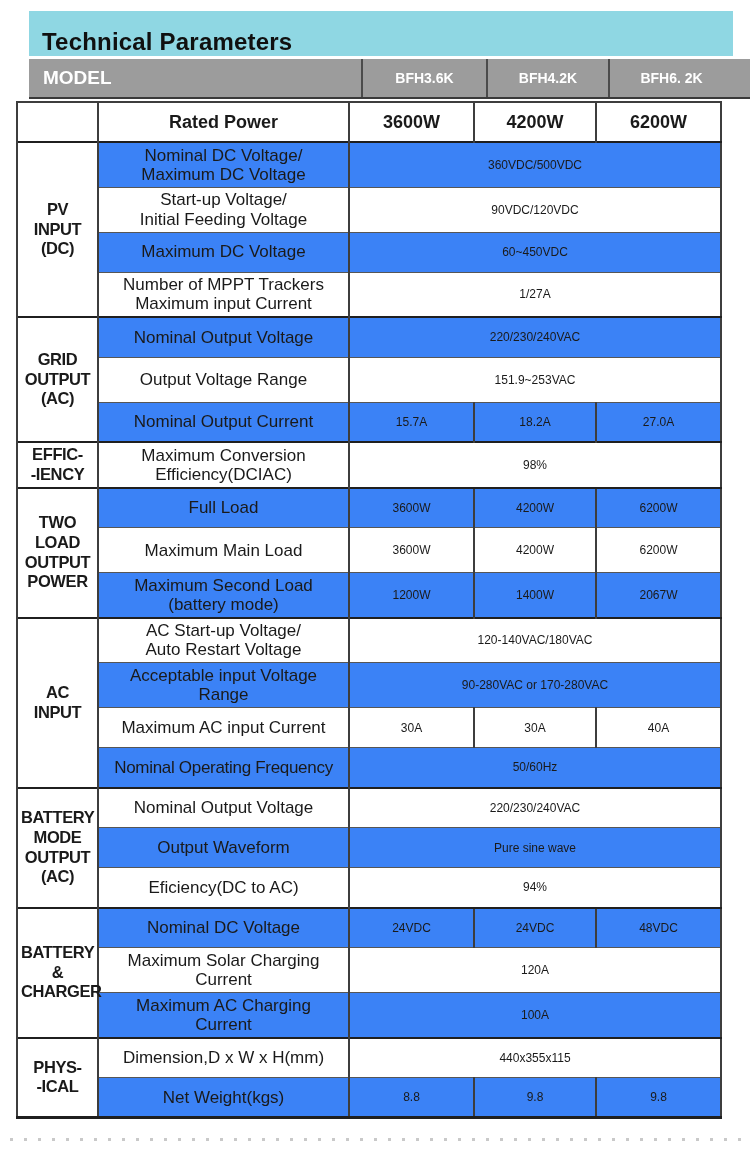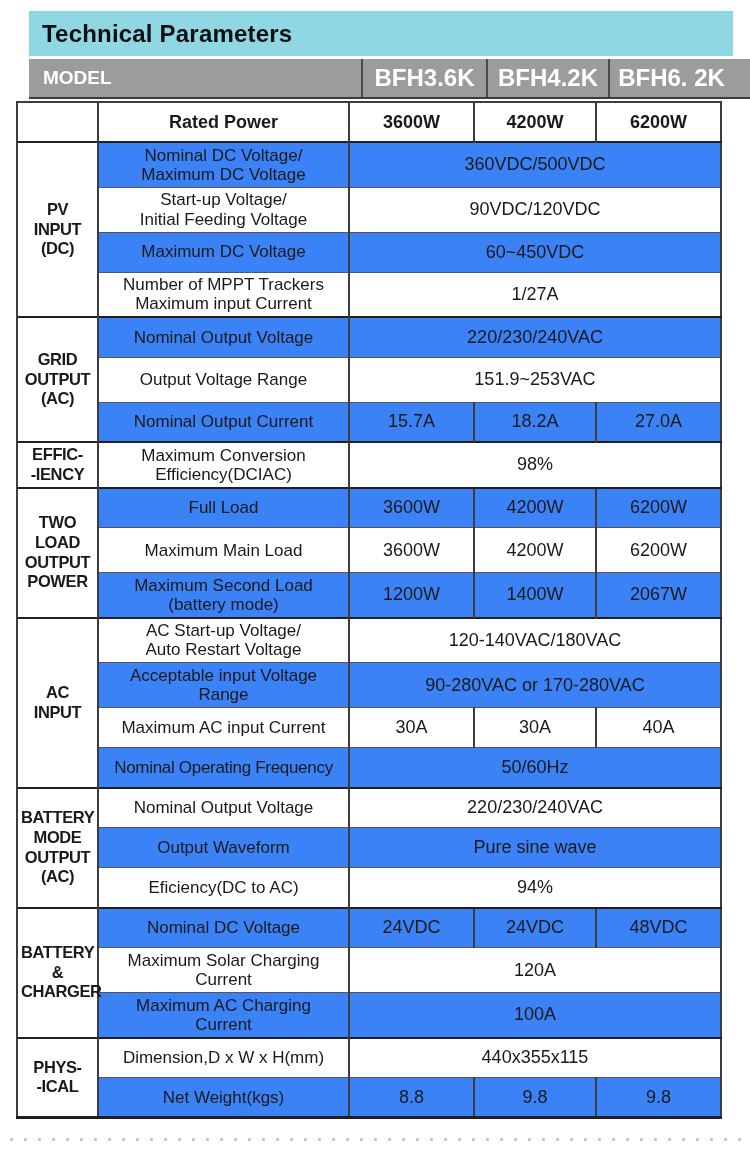--- a/index.html
+++ b/index.html
@@ -4,35 +4,35 @@
 <style>
   html,body { margin:0; padding:0; background:#ffffff; }
   .sheet {
     position:relative; width:750px; height:1150px; background:#ffffff;
     font-family:"Liberation Sans","DejaVu Sans",sans-serif; color:#1a1a1a;
     overflow:hidden;
   }
   
   .title-bar {
     position:absolute; left:29px; top:11px; width:704px; height:45px;
-    background:#8fd7e3; display:flex; align-items:center;
+    background:#8fd7e3; display:flex; align-items:flex-end;
     box-sizing:border-box; padding-left:13px;
   }
   .title-bar .t {
     font-size:24px; font-weight:bold; color:#101010; letter-spacing:0.2px;
   }
   
   .model-row {
     position:absolute; left:29px; top:59px; width:740px; height:40px;
     background:#9c9c9c; display:flex; box-sizing:border-box;
     border-bottom:2px solid #3a3a3a;
   }
   .model-cell {
     box-sizing:border-box; display:flex; align-items:center; justify-content:center;
-    color:#ffffff; font-weight:bold; font-size:24px;
+    color:#ffffff; font-weight:bold; font-size:14px;
   }
   .model-cell.first { width:332px; justify-content:flex-start; padding-left:14px; font-size:19px; }
   .model-cell.c1 { width:125px; border-left:2px solid #4b4b4b; }
   .model-cell.c2 { width:122px; border-left:2px solid #4b4b4b; }
   .model-cell.c3 { width:125px; border-left:2px solid #4b4b4b; }
   
   table.spec {
     position:absolute; left:16px; top:101px; width:704px;
     border-collapse:collapse; table-layout:fixed;
     border:2px solid #3d3d3d; border-bottom:3px solid #1f1f1f;
@@ -46,21 +46,21 @@
     padding:2px 3px; color:#1a1a1a;
   }
   tr.gs > td { border-top:2.5px solid #1f1f1f; }  
   tr.h40 { height:40px; }
   tr.h45 { height:45px; }
   td.cat {
     background:#ffffff; font-weight:bold; font-size:16.5px; letter-spacing:-0.4px;
     white-space:pre-line; line-height:1.2; color:#111;border-radius:8px;
   }
   td.lbl { white-space:pre-line; line-height:1.12; }
-  td.val { font-size:18px; }
+  td.val { font-size:12px; }
   tr.sh > td { background:#3b82f6; }
   tr.sh > td.cat { background:#ffffff; }
   td.b { font-weight:bold; font-size:18px; }
   
   .dotted-line {
     position:absolute; left:10px; top:1138px; width:732px; height:3px;
     background:repeating-linear-gradient(to right, #c9c9c9 0 3px, transparent 3px 14px);
   }
 </style>
 </head>

